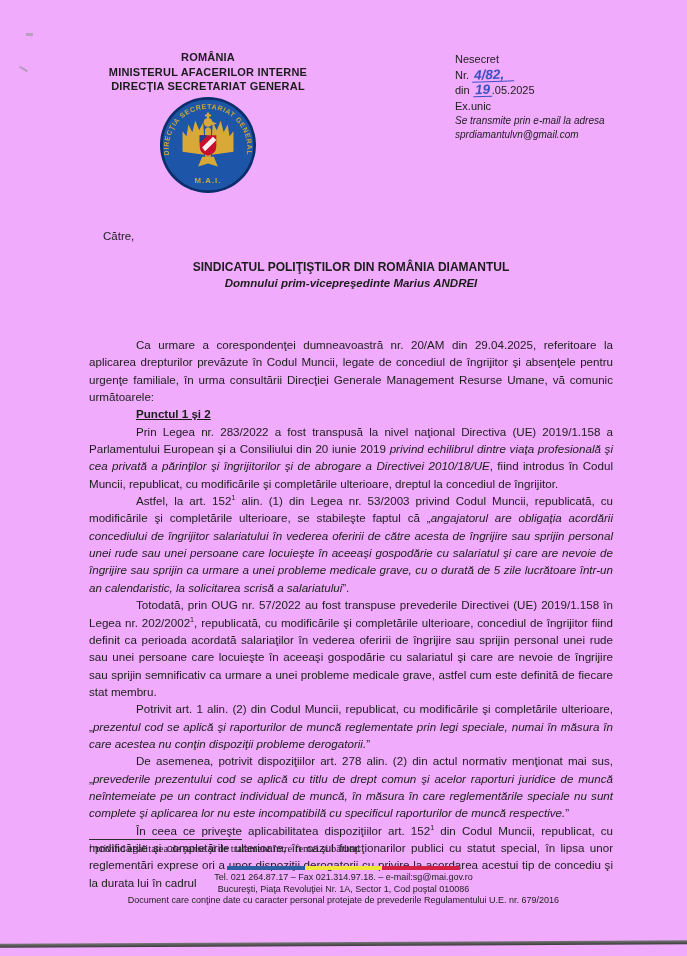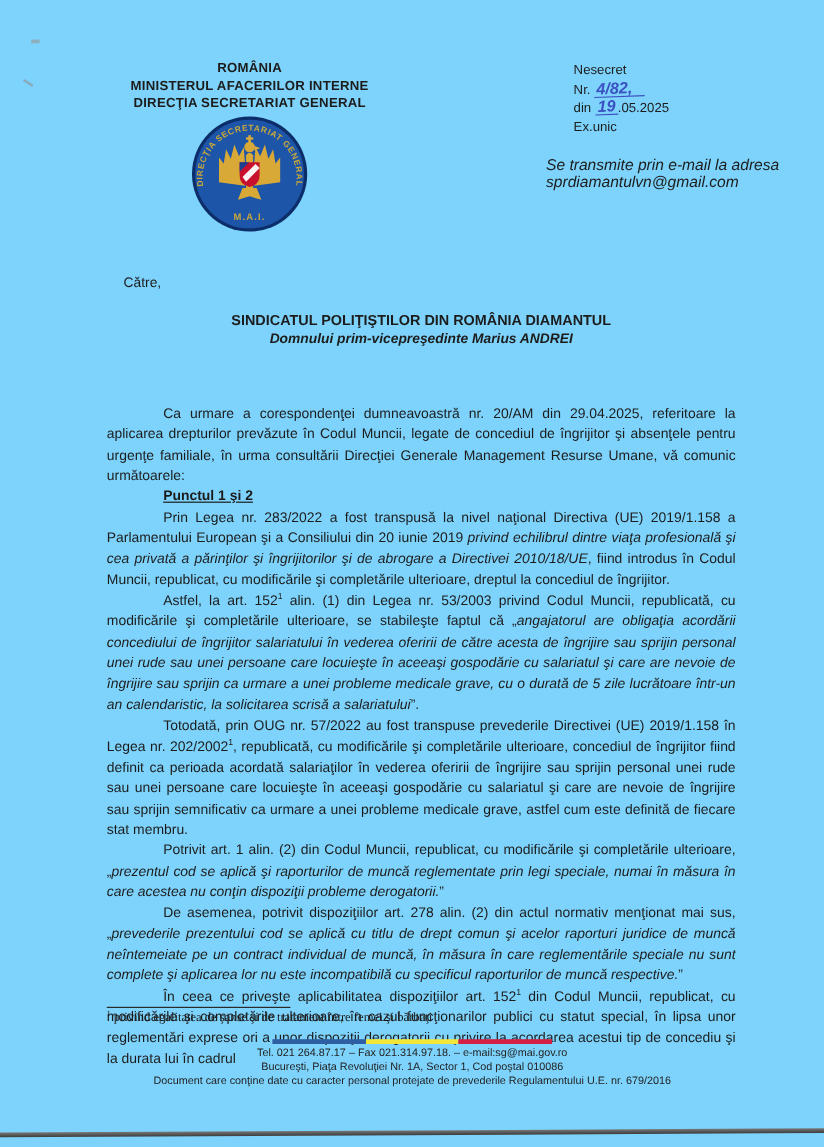--- a/index.html
+++ b/index.html
@@ -1,30 +1,30 @@
 <!DOCTYPE html>
 <html><head>
 <meta charset="utf-8">
 <style>
   * { margin:0; padding:0; box-sizing:border-box; }
   html,body { background:#888; }
   .page {
-    position:relative; width:687px; height:956px; background:#7dd3fc;
+    position:relative; width:687px; height:956px; background:#f0abfc;
     font-family:"Liberation Sans","DejaVu Sans",sans-serif; color:#1c1c1c;
     overflow:hidden; margin:0 auto;
   }
   .letterhead { position:absolute; top:50px; left:52px; width:312px; text-align:center;
     font-weight:bold; font-size:11px; line-height:14.5px; letter-spacing:0.2px; }
   .emblem { position:absolute; top:96px; left:159px; width:98px; height:98px; }
-  .meta { position:absolute; top:52px; left:478px; font-size:11px; line-height:15.5px; }
+  .meta { position:absolute; top:52px; left:455px; font-size:11px; line-height:15.5px; }
   .hand { color:#3b50c2; font-style:italic; font-weight:bold; font-size:13.5px;
     display:inline-block; transform:rotate(-2deg); border-bottom:1.5px solid #3b50c2;
     padding:0 10px 0 2px; line-height:12px; }
   .hand-day { padding:0 2px; }
-  .transmit { position:absolute; top:131px; left:455px; font-size:13px; line-height:13.5px;
+  .transmit { position:absolute; top:114px; left:455px; font-size:10px; line-height:13.5px;
     font-style:italic; }
   .salutation { position:absolute; top:230px; left:103px; font-size:11.5px; }
   .title-block { position:absolute; top:259px; left:89px; width:524px; text-align:center; }
   .title-org { font-size:12px; font-weight:bold; line-height:16px; }
   .title-person { font-size:11.5px; font-weight:bold; font-style:italic; line-height:16px; }
   .body { position:absolute; top:336px; left:89px; width:524px; }
   .body p { font-size:11.6px; line-height:17.35px; text-align:justify; text-indent:47px; }
   .body p.bh { font-weight:bold; text-decoration:underline; text-align:left; }
   .body em { font-style:italic; }
   .body sup, .fn sup { vertical-align:super; font-size:62%; line-height:0; }

